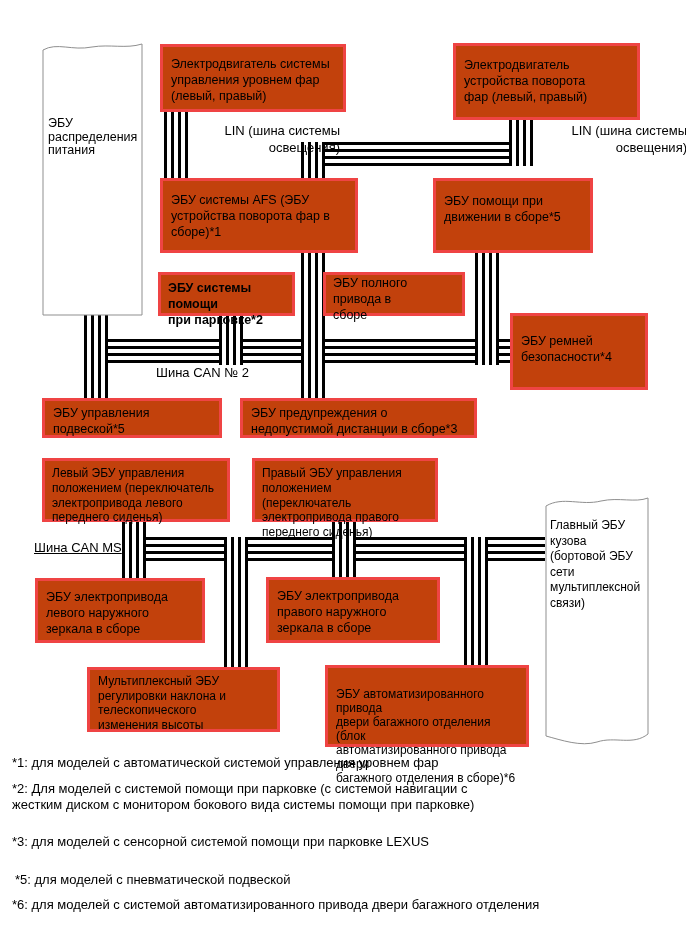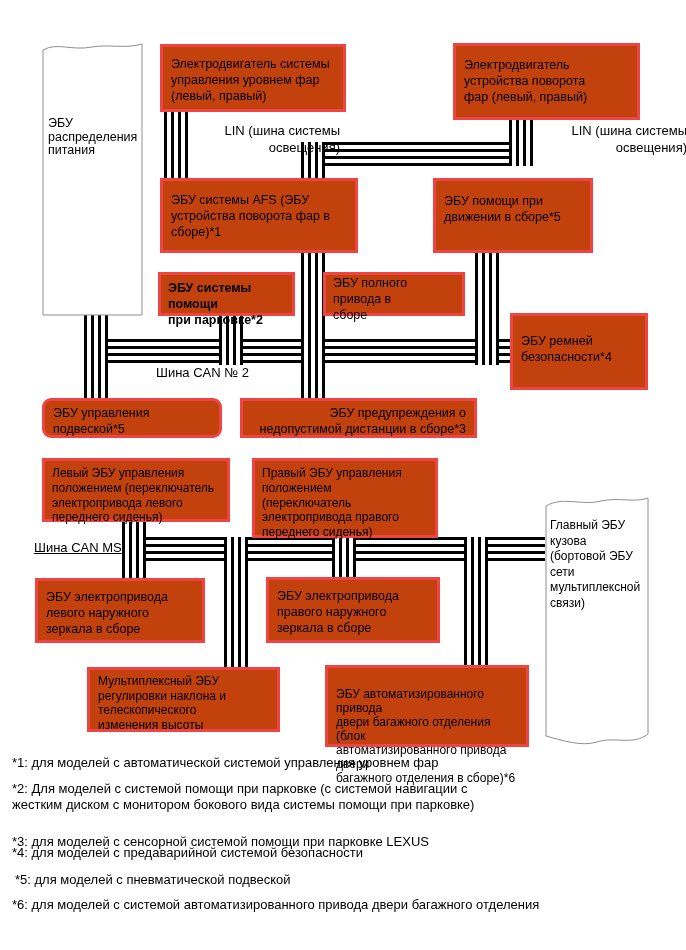--- a/index.html
+++ b/index.html
@@ -71,32 +71,32 @@
 
   <div class="box" style="left:158px; top:272px; width:137px; height:44px; padding-top:5px; padding-left:7px;font-weight:bold;">ЭБУ системы помощи
 при парковке*2</div>
 
   <div class="box" style="left:323px; top:272px; width:142px; height:44px; padding-top:0; padding-left:7px;">ЭБУ полного привода в
 сборе</div>
 
   <div class="box" style="left:510px; top:313px; width:138px; height:77px; padding-top:17px;">ЭБУ ремней
 безопасности*4</div>
 
-  <div class="box" style="left:42px; top:398px; width:180px; height:40px; padding-top:4px;border-radius:9px;">ЭБУ управления
+  <div class="box" style="left:42px; top:398px; width:180px; height:40px; padding-top:4px;">ЭБУ управления
 подвеской*5</div>
 
-  <div class="box" style="left:240px; top:398px; width:237px; height:40px; padding-top:4px;text-align:right;">ЭБУ предупреждения о
+  <div class="box" style="left:240px; top:398px; width:237px; height:40px; padding-top:4px;">ЭБУ предупреждения о
 недопустимой дистанции в сборе*3</div>
 
   <div class="box" style="left:42px; top:458px; width:188px; height:64px; font-size:12px; line-height:14.8px; padding:5px 6px 0 7px;">Левый ЭБУ управления
 положением (переключатель
 электропривода левого
 переднего сиденья)</div>
 
-  <div class="box" style="left:252px; top:458px; width:186px; height:80px; font-size:12px; line-height:14.8px; padding:5px 18px 0 7px;">Правый ЭБУ управления
+  <div class="box" style="left:252px; top:458px; width:186px; height:64px; font-size:12px; line-height:14.8px; padding:5px 18px 0 7px;">Правый ЭБУ управления
 положением (переключатель
 электропривода правого
 переднего сиденья)</div>
 
   <svg class="wavybox" style="left:545px; top:490px;" width="104" height="262" viewBox="0 0 104 262">
     <path d="M1,16 C 18,6 36,16 56,11 C 74,7 90,13 103,8 L103,244 C 88,256 70,246 52,252 C 36,257 16,250 1,246 Z" fill="#ffffff" stroke="#8f8f8f" stroke-width="1"></path>
   </svg>
   <div class="wavytext" style="left:550px; top:518px; width:96px; font-size:12px; line-height:15.5px;">Главный ЭБУ
 кузова
 (бортовой ЭБУ
@@ -126,17 +126,16 @@
 освещения)</div>
   <div class="buslabel" style="left:537px; top:123px; width:150px;">LIN (шина системы
 освещения)</div>
   <div class="buslabel" style="left:156px; top:365px;">Шина CAN № 2</div>
   <div class="buslabel" style="left:34px; top:540px;text-decoration:underline;">Шина CAN MS</div>
 
   <div class="fn" style="left:12px; top:755px;">*1: для моделей с автоматической системой управления уровнем фар</div>
   <div class="fn" style="left:12px; top:781px; width:470px;">*2: Для моделей с системой помощи при парковке (с системой навигации с
 жестким диском с монитором бокового вида системы помощи при парковке)</div>
   <div class="fn" style="left:12px; top:834px;">*3: для моделей с сенсорной системой помощи при парковке LEXUS</div>
-  <div class="fn" style="left:12px; top:845px;">*4: для моделей с предаварийной системой безопасности</div>
   <div class="fn" style="left:15px; top:872px;">*5: для моделей с пневматической подвеской</div>
   <div class="fn" style="left:12px; top:897px;">*6: для моделей с системой автоматизированного привода двери багажного отделения</div>
 
 </div>
 
 </body></html>

